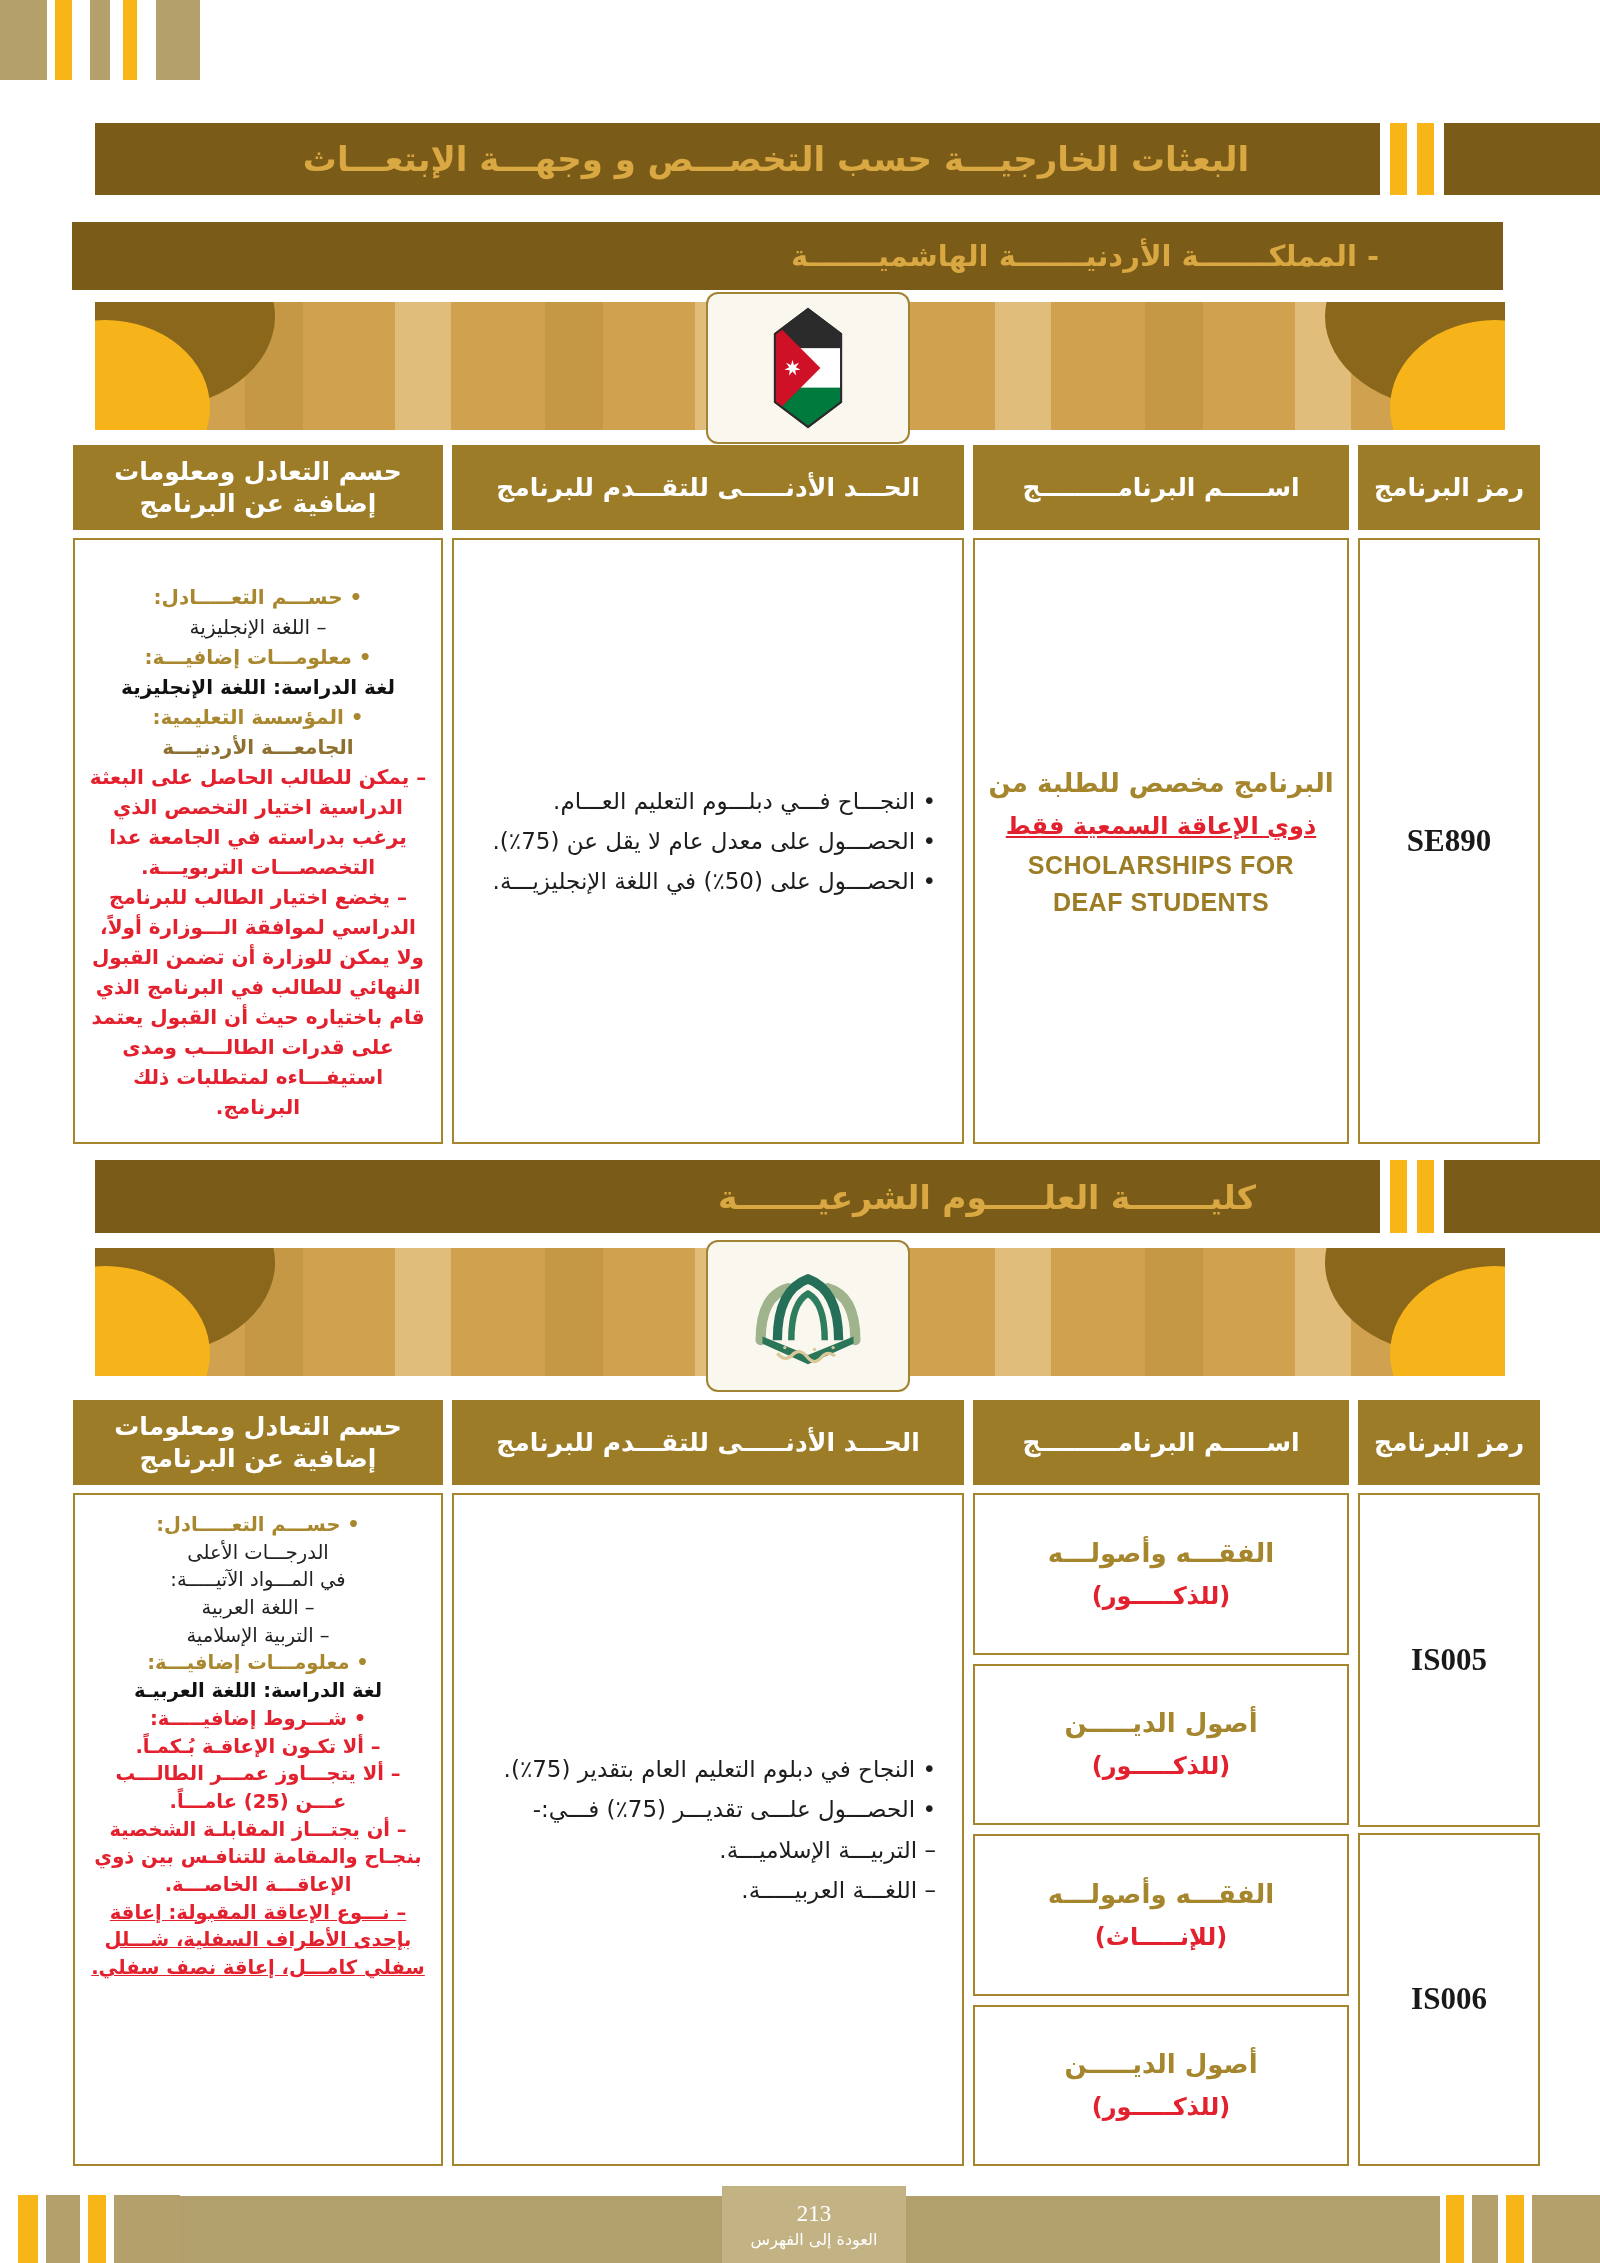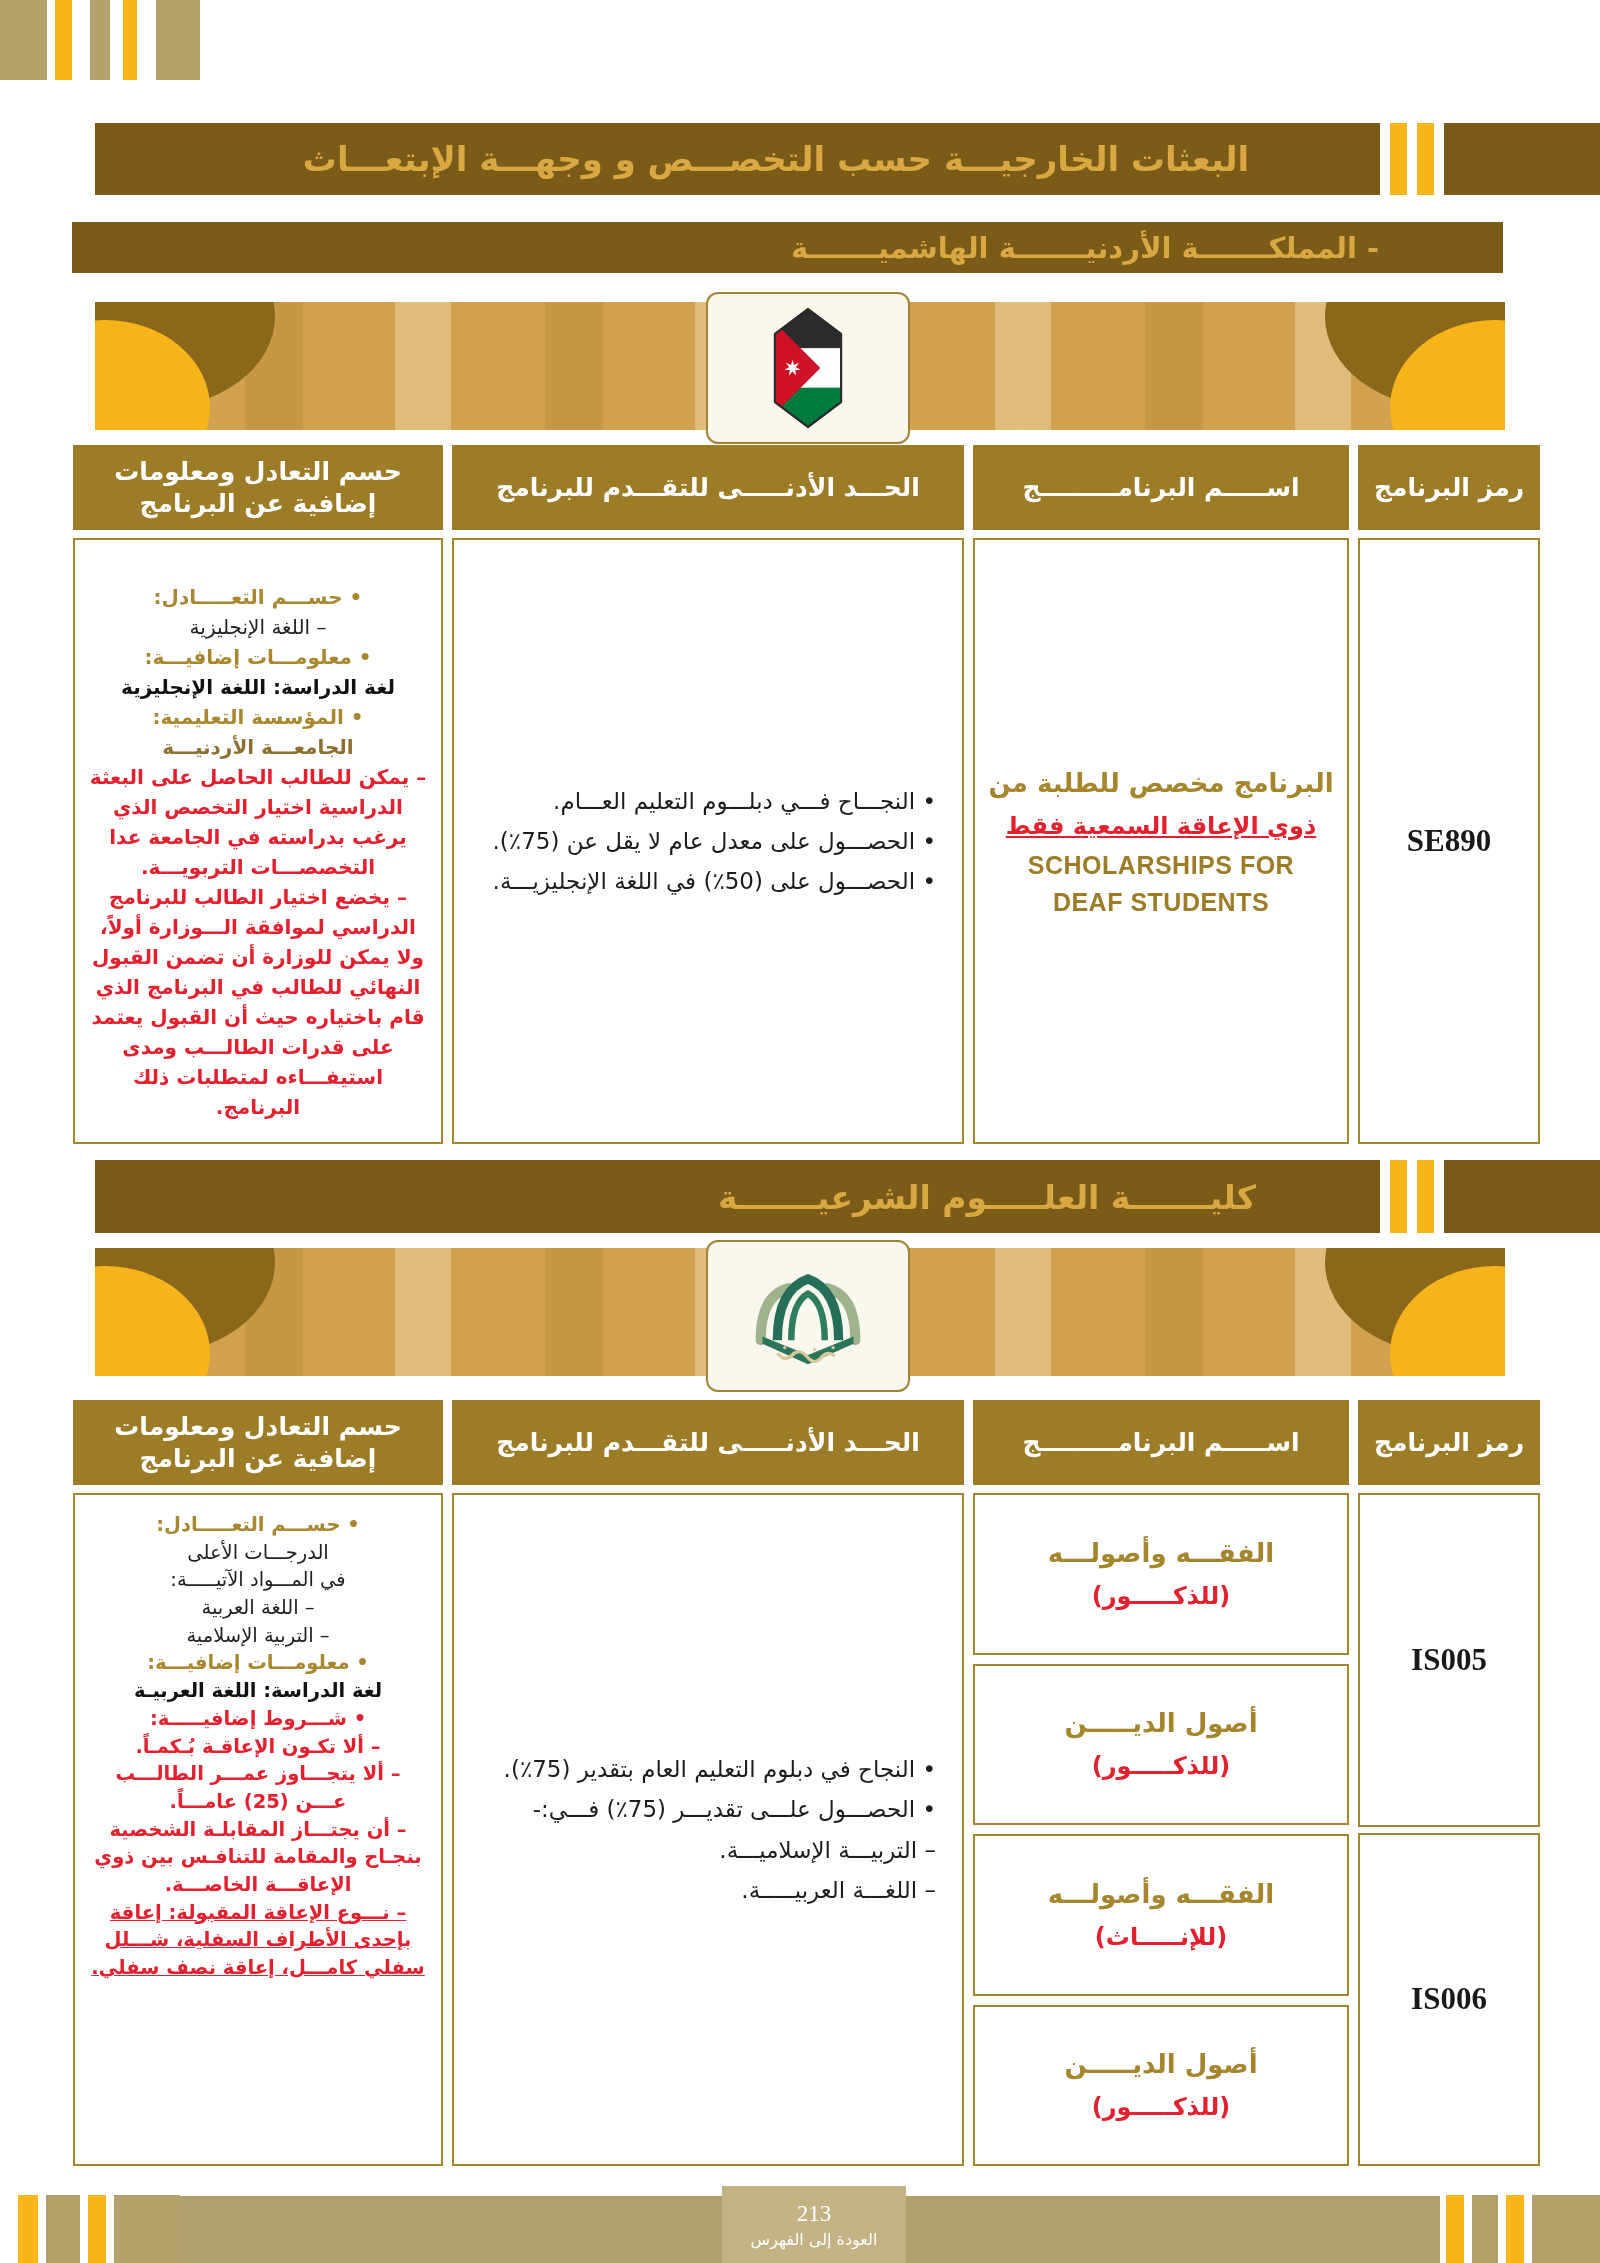--- a/index.html
+++ b/index.html
@@ -14,21 +14,21 @@
   .corner-bl{left:18px;top:2195px;width:162px;height:68px;
     background:linear-gradient(90deg,#f8b517 0 20px,#fff 20px 28px,#b3a06b 28px 62px,#fff 62px 70px,
       #f8b517 70px 88px,#fff 88px 96px,#b3a06b 96px 162px);}
   .corner-br{left:1440px;top:2195px;width:160px;height:68px;
     background:linear-gradient(90deg,#fff 0 6px,#f8b517 6px 24px,#fff 24px 32px,#b3a06b 32px 58px,
       #fff 58px 66px,#f8b517 66px 84px,#fff 84px 92px,#b3a06b 92px 160px);}
 
   
   .bar{position:absolute;background:#7a5b17;}
   .bar-main{left:95px;top:123px;width:1505px;height:72px;}
-  .bar-country{left:72px;top:222px;width:1431px;height:51px;}
+  .bar-country{left:72px;top:222px;width:1431px;height:68px;}
   .bar-college{left:95px;top:1160px;width:1505px;height:73px;}
   .bar .title{position:absolute;top:50%;transform:translate(-50%,-50%);color:#d9a843;font-weight:bold;
     white-space:nowrap;direction:rtl;}
   .bar-main .title{left:681px;font-size:34px;}
   .bar-country .title{left:1013px;font-size:29px;}
   .bar-college .title{left:892px;font-size:33px;}
   .bar-stripes{position:absolute;left:1285px;top:0;bottom:0;width:64px;
     background:linear-gradient(90deg,#fff 0 10px,#f8b517 10px 27px,#fff 27px 37px,#f8b517 37px 54px,#fff 54px 64px);}
 
   

